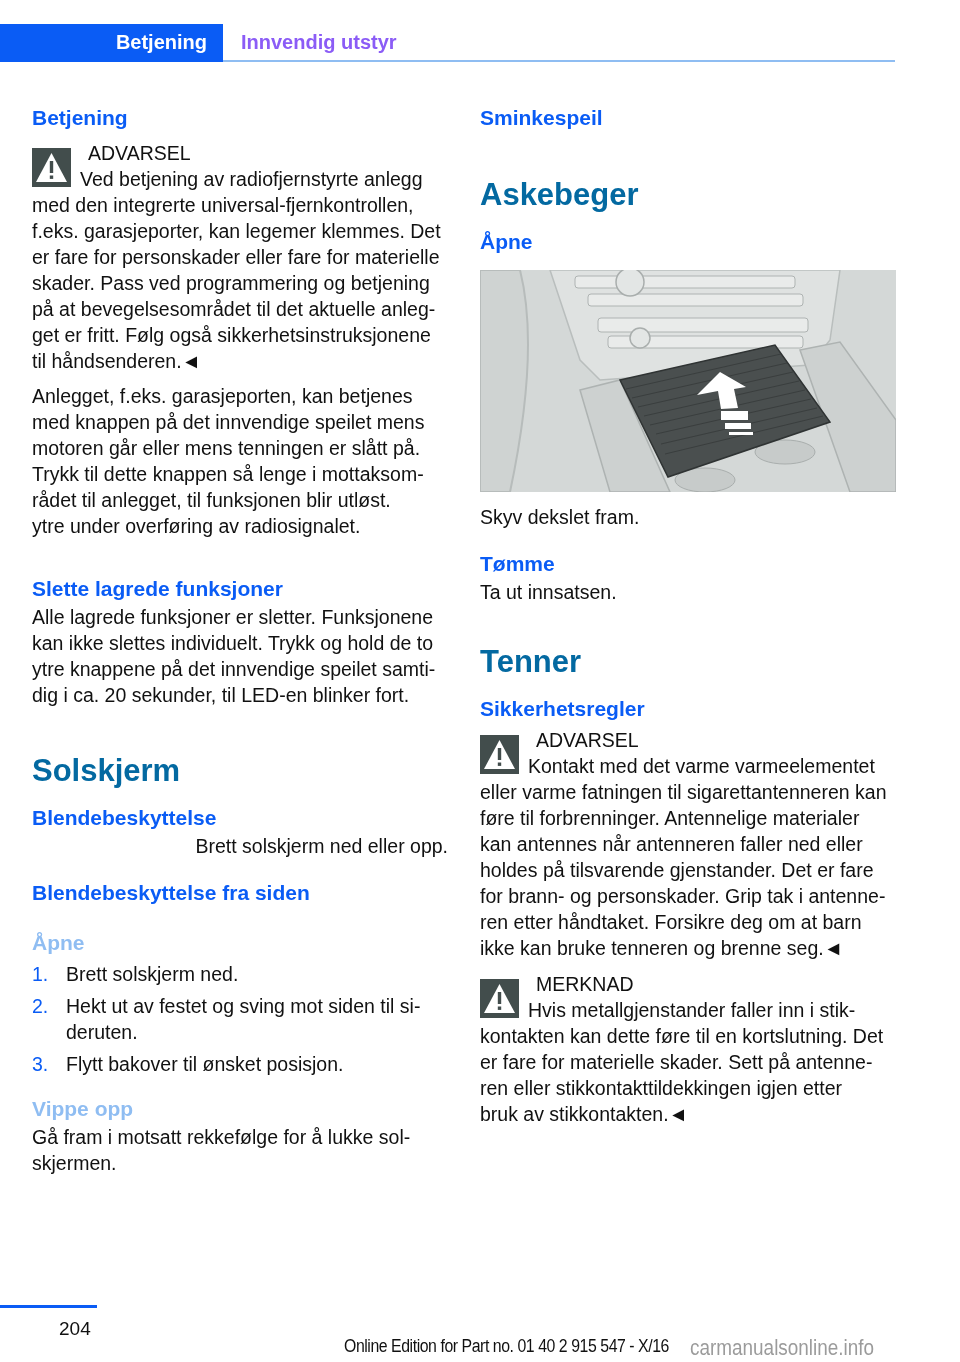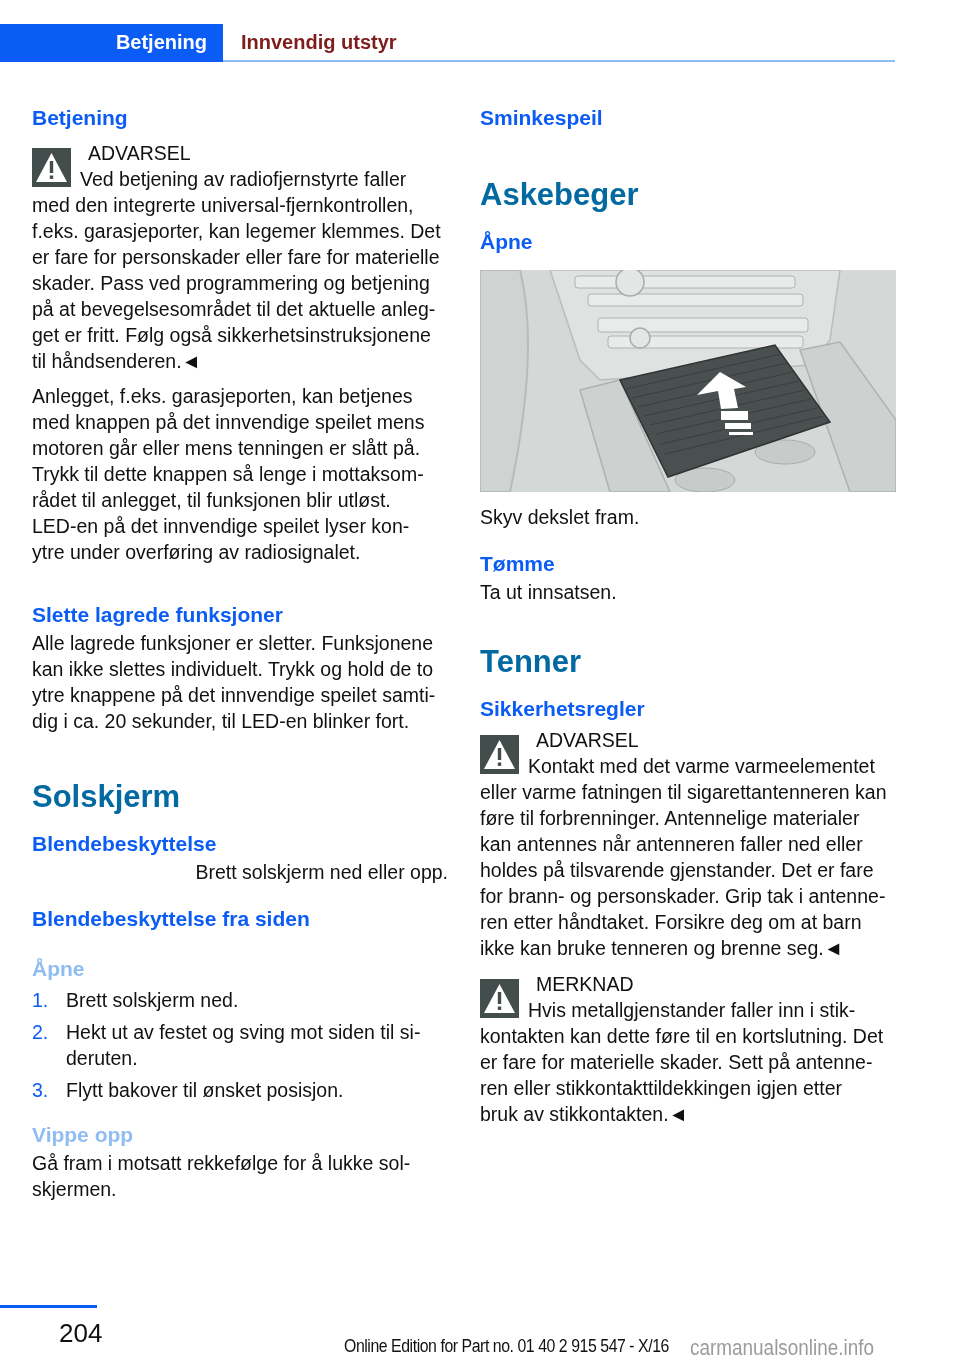--- a/index.html
+++ b/index.html
@@ -3,21 +3,21 @@
   <meta charset="utf-8">
   <style>
     * { margin: 0; padding: 0; box-sizing: border-box; }
     html, body { width: 960px; height: 1362px; background: #ffffff; overflow: hidden; }
     body { position: relative; font-family: "Liberation Sans", sans-serif; color: #1a1a1a; }
 
     .hdr { position: absolute; left: 0; top: 24px; width: 895px; height: 38px; }
     .hdr-active { position: absolute; left: 0; top: 0; width: 223px; height: 38px; background: #0a5cf5; }
     .hdr-active span { position: absolute; right: 16px; top: 7px; font-size: 20px; font-weight: bold; color: #ffffff; }
     .hdr-line { position: absolute; left: 223px; top: 36px; width: 672px; height: 2px; background: #8fbdf2; }
-    .hdr-inactive { position: absolute; left: 241px; top: 7px; font-size: 20px; font-weight: bold; color: #7f1d1d; }
+    .hdr-inactive { position: absolute; left: 241px; top: 7px; font-size: 20px; font-weight: bold; color: #8b5cf6; }
 
     .col { position: absolute; top: 100px; width: 416px; }
     .col-left { left: 32px; }
     .col-right { left: 480px; }
 
     .body { font-size: 19.5px; line-height: 26px; color: #111; }
     .h1 { font-size: 31px; font-weight: bold; color: #0369a1; line-height: 38px; }
     .h2 { font-size: 21px; font-weight: bold; color: #0a5cf5; line-height: 28px; }
     .h3 { font-size: 21px; font-weight: bold; color: #8fbdf2; line-height: 28px; }
 
@@ -27,21 +27,21 @@
     .warn-title { padding-left: 56px; }
     .warn-first { padding-left: 48px; }
 
     ol.steps { list-style: none; }
     ol.steps li { position: relative; padding-left: 34px; }
     ol.steps li .num { position: absolute; left: 0; top: 0; color: #0a5cf5; }
 
     .figure { width: 416px; height: 222px; background: #d6d9d8; position: relative; overflow: hidden; }
 
     .footer-line { position: absolute; left: 0; top: 1305px; width: 97px; height: 3px; background: #0a5cf5; }
-    .page-num { position: absolute; left: 59px; top: 1318px; font-size: 26px; color: #111; }
+    .page-num { position: absolute; left: 59px; top: 1318px; font-size: 19px; color: #111; }
     .edition { position: absolute; left: 344px; top: 1336px; font-size: 18px; color: #111; letter-spacing: -0.5px; transform: scaleX(0.88); transform-origin: left top; white-space: nowrap; }
     .watermark { position: absolute; left: 690px; top: 1335px; font-size: 22px; color: #8a8a8a; white-space: nowrap; transform: scaleX(0.86); transform-origin: left top; opacity: 0.85; }
   </style>
 </head>
 <body>
 
 <div class="hdr">
   <div class="hdr-active">
     <span>Betjening</span>
   </div>
@@ -54,37 +54,36 @@
 
   <div class="warn body" style="margin-top:8px;">
     <div class="warn-icon">
       <svg width="39" height="39" viewBox="0 0 39 39">
         <polygon points="19.5,5 35,34 4,34" fill="#ffffff"></polygon>
         <rect x="17.8" y="13" width="3.4" height="12" fill="#424d4c"></rect>
         <rect x="17.8" y="27.5" width="3.4" height="3.4" fill="#424d4c"></rect>
       </svg>
     </div>
     <div class="warn-title">ADVARSEL</div>
-    <div class="warn-first">Ved betjening av radiofjernstyrte faller</div>
+    <div class="warn-first">Ved betjening av radiofjernstyrte anlegg</div>
     <div>med den integrerte universal-fjernkontrollen,</div>
     <div>f.eks. garasjeporter, kan legemer klemmes. Det</div>
     <div>er fare for personskader eller fare for materielle</div>
     <div>skader. Pass ved programmering og betjening</div>
     <div>på at bevegelsesområdet til det aktuelle anleg-</div>
     <div>get er fritt. Følg også sikkerhetsinstruksjonene</div>
     <div>til håndsenderen.◄</div>
   </div>
 
   <div class="body" style="margin-top:9px;">
     <div>Anlegget, f.eks. garasjeporten, kan betjenes</div>
     <div>med knappen på det innvendige speilet mens</div>
     <div>motoren går eller mens tenningen er slått på.</div>
     <div>Trykk til dette knappen så lenge i mottaksom-</div>
     <div>rådet til anlegget, til funksjonen blir utløst.</div>
-    <div>LED-en på det innvendige speilet lyser kon-</div>
     <div>ytre under overføring av radiosignalet.</div>
   </div>
 
   <div class="h2" style="margin-top:36px;">Slette lagrede funksjoner</div>
   <div class="body" style="margin-top:1px;">
     <div>Alle lagrede funksjoner er sletter. Funksjonene</div>
     <div>kan ikke slettes individuelt. Trykk og hold de to</div>
     <div>ytre knappene på det innvendige speilet samti-</div>
     <div>dig i ca. 20 sekunder, til LED-en blinker fort.</div>
   </div>

